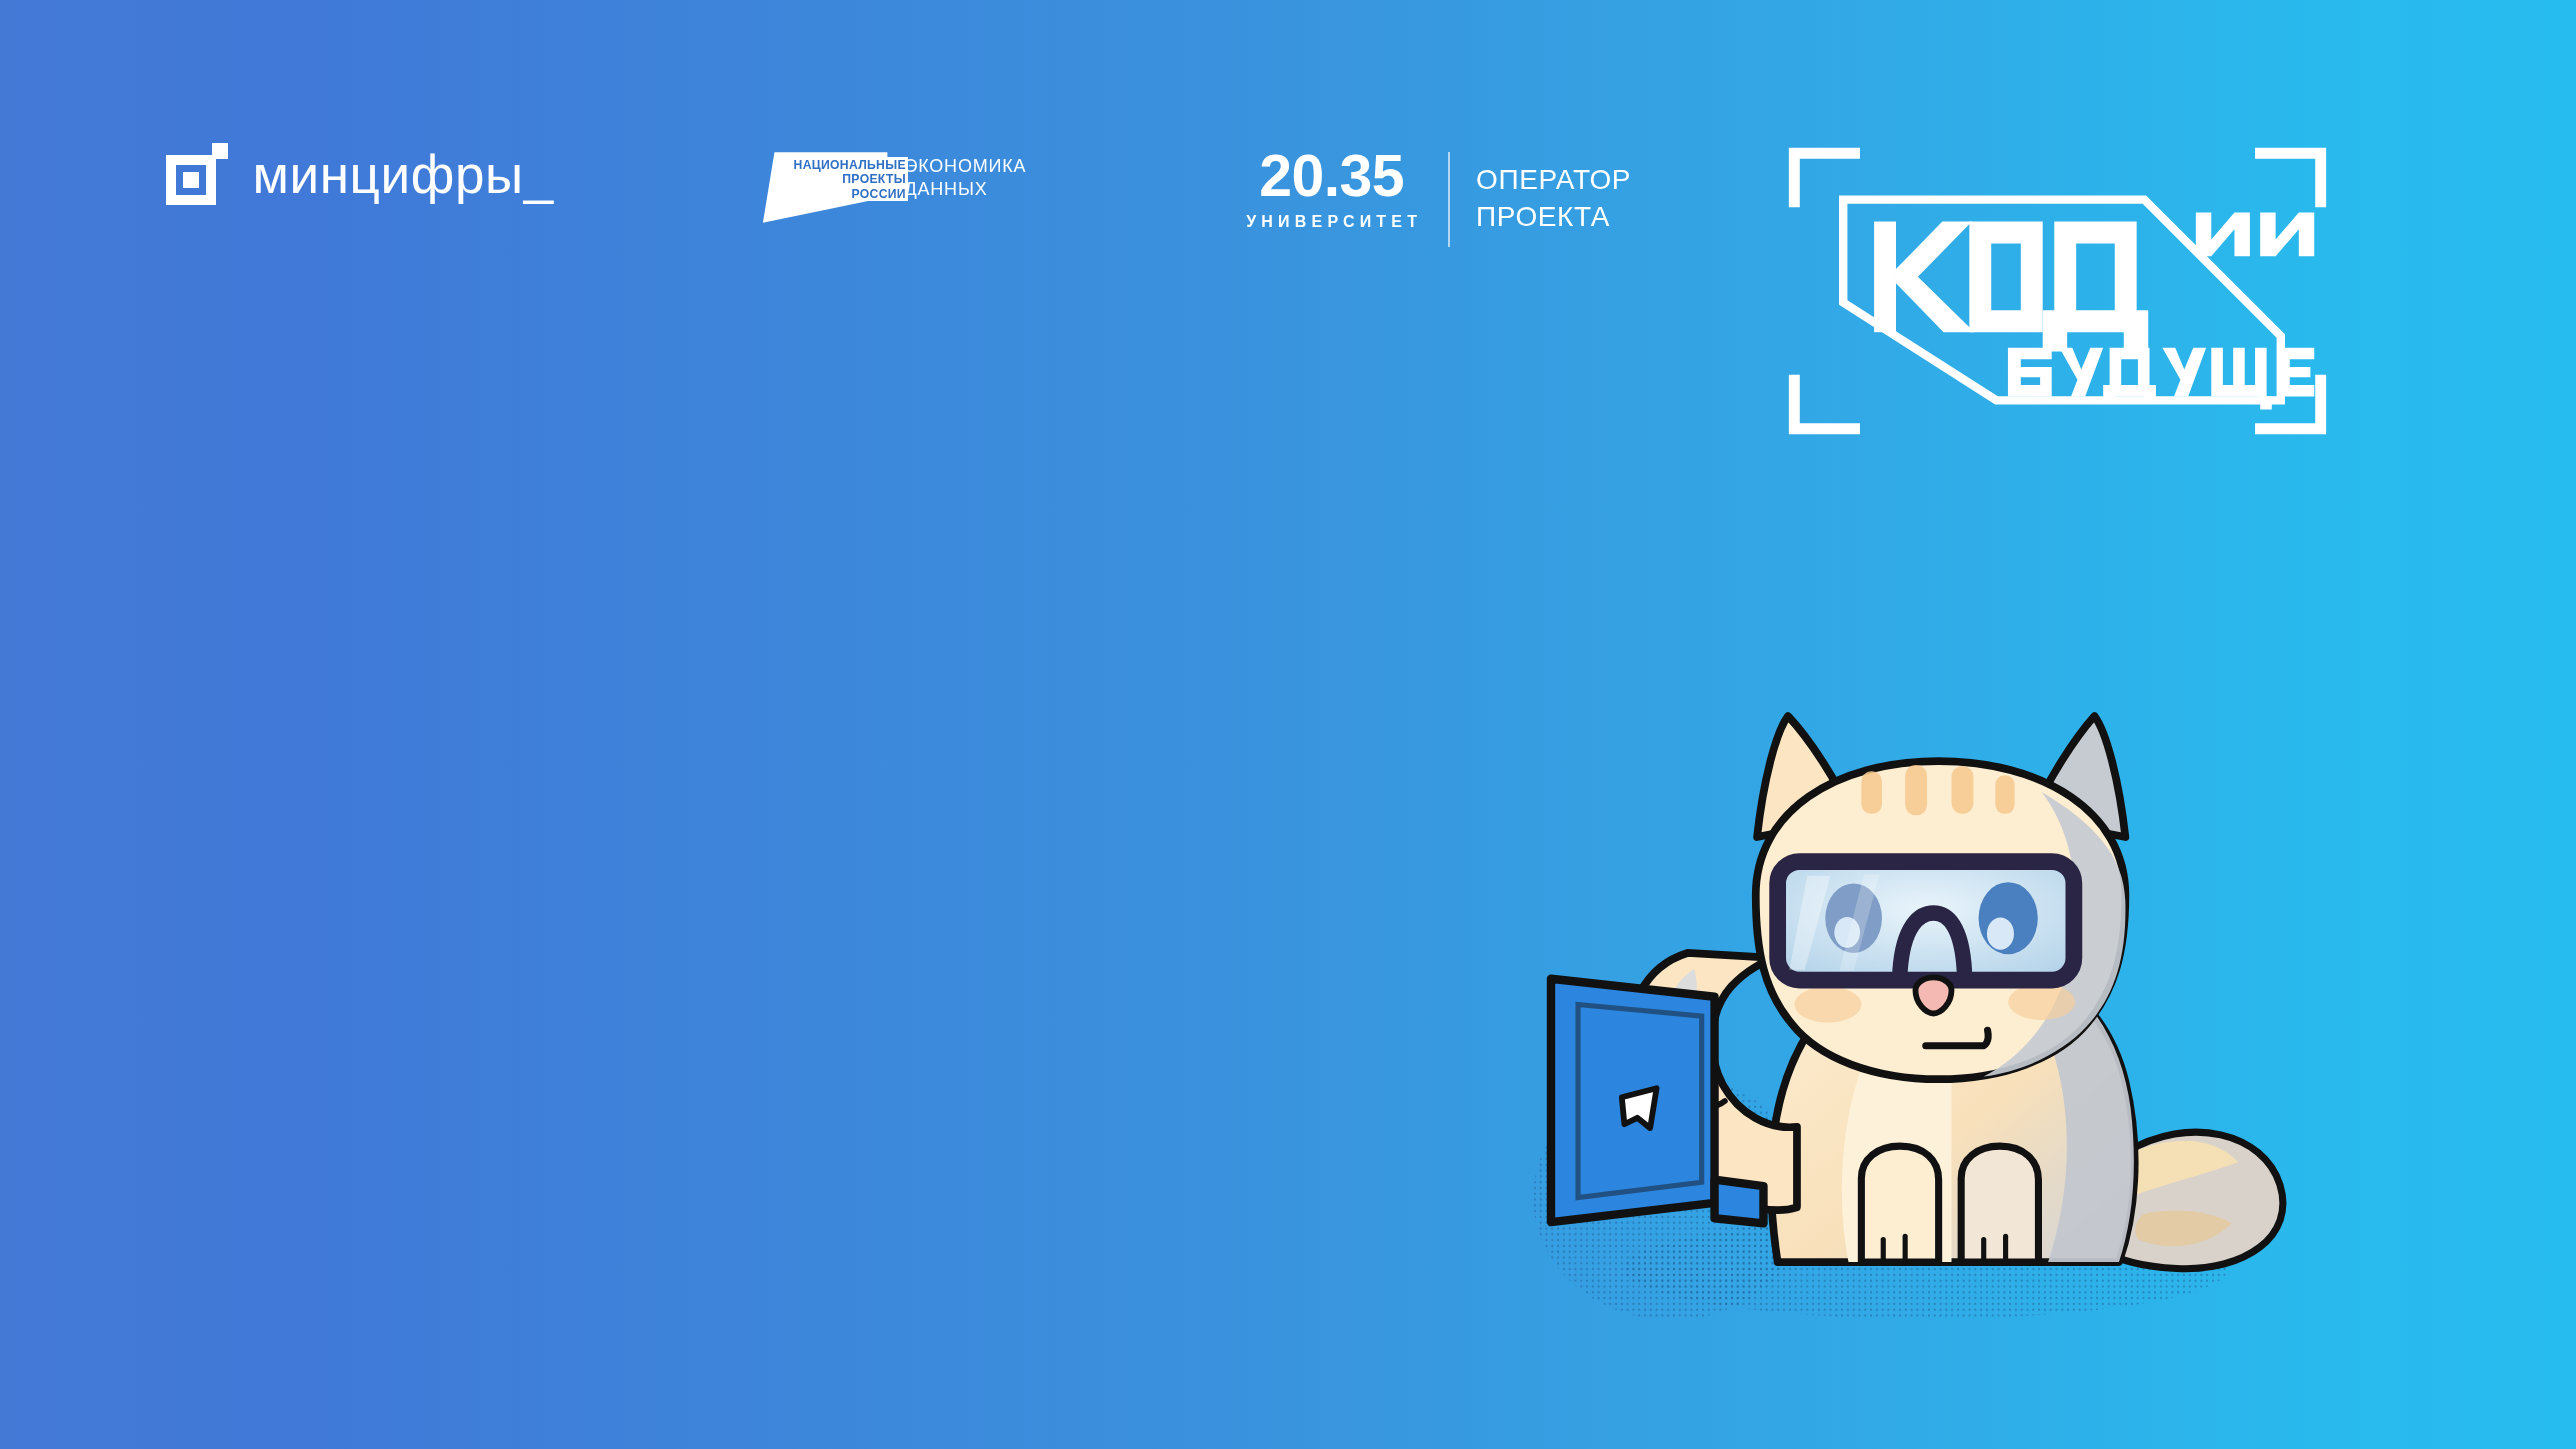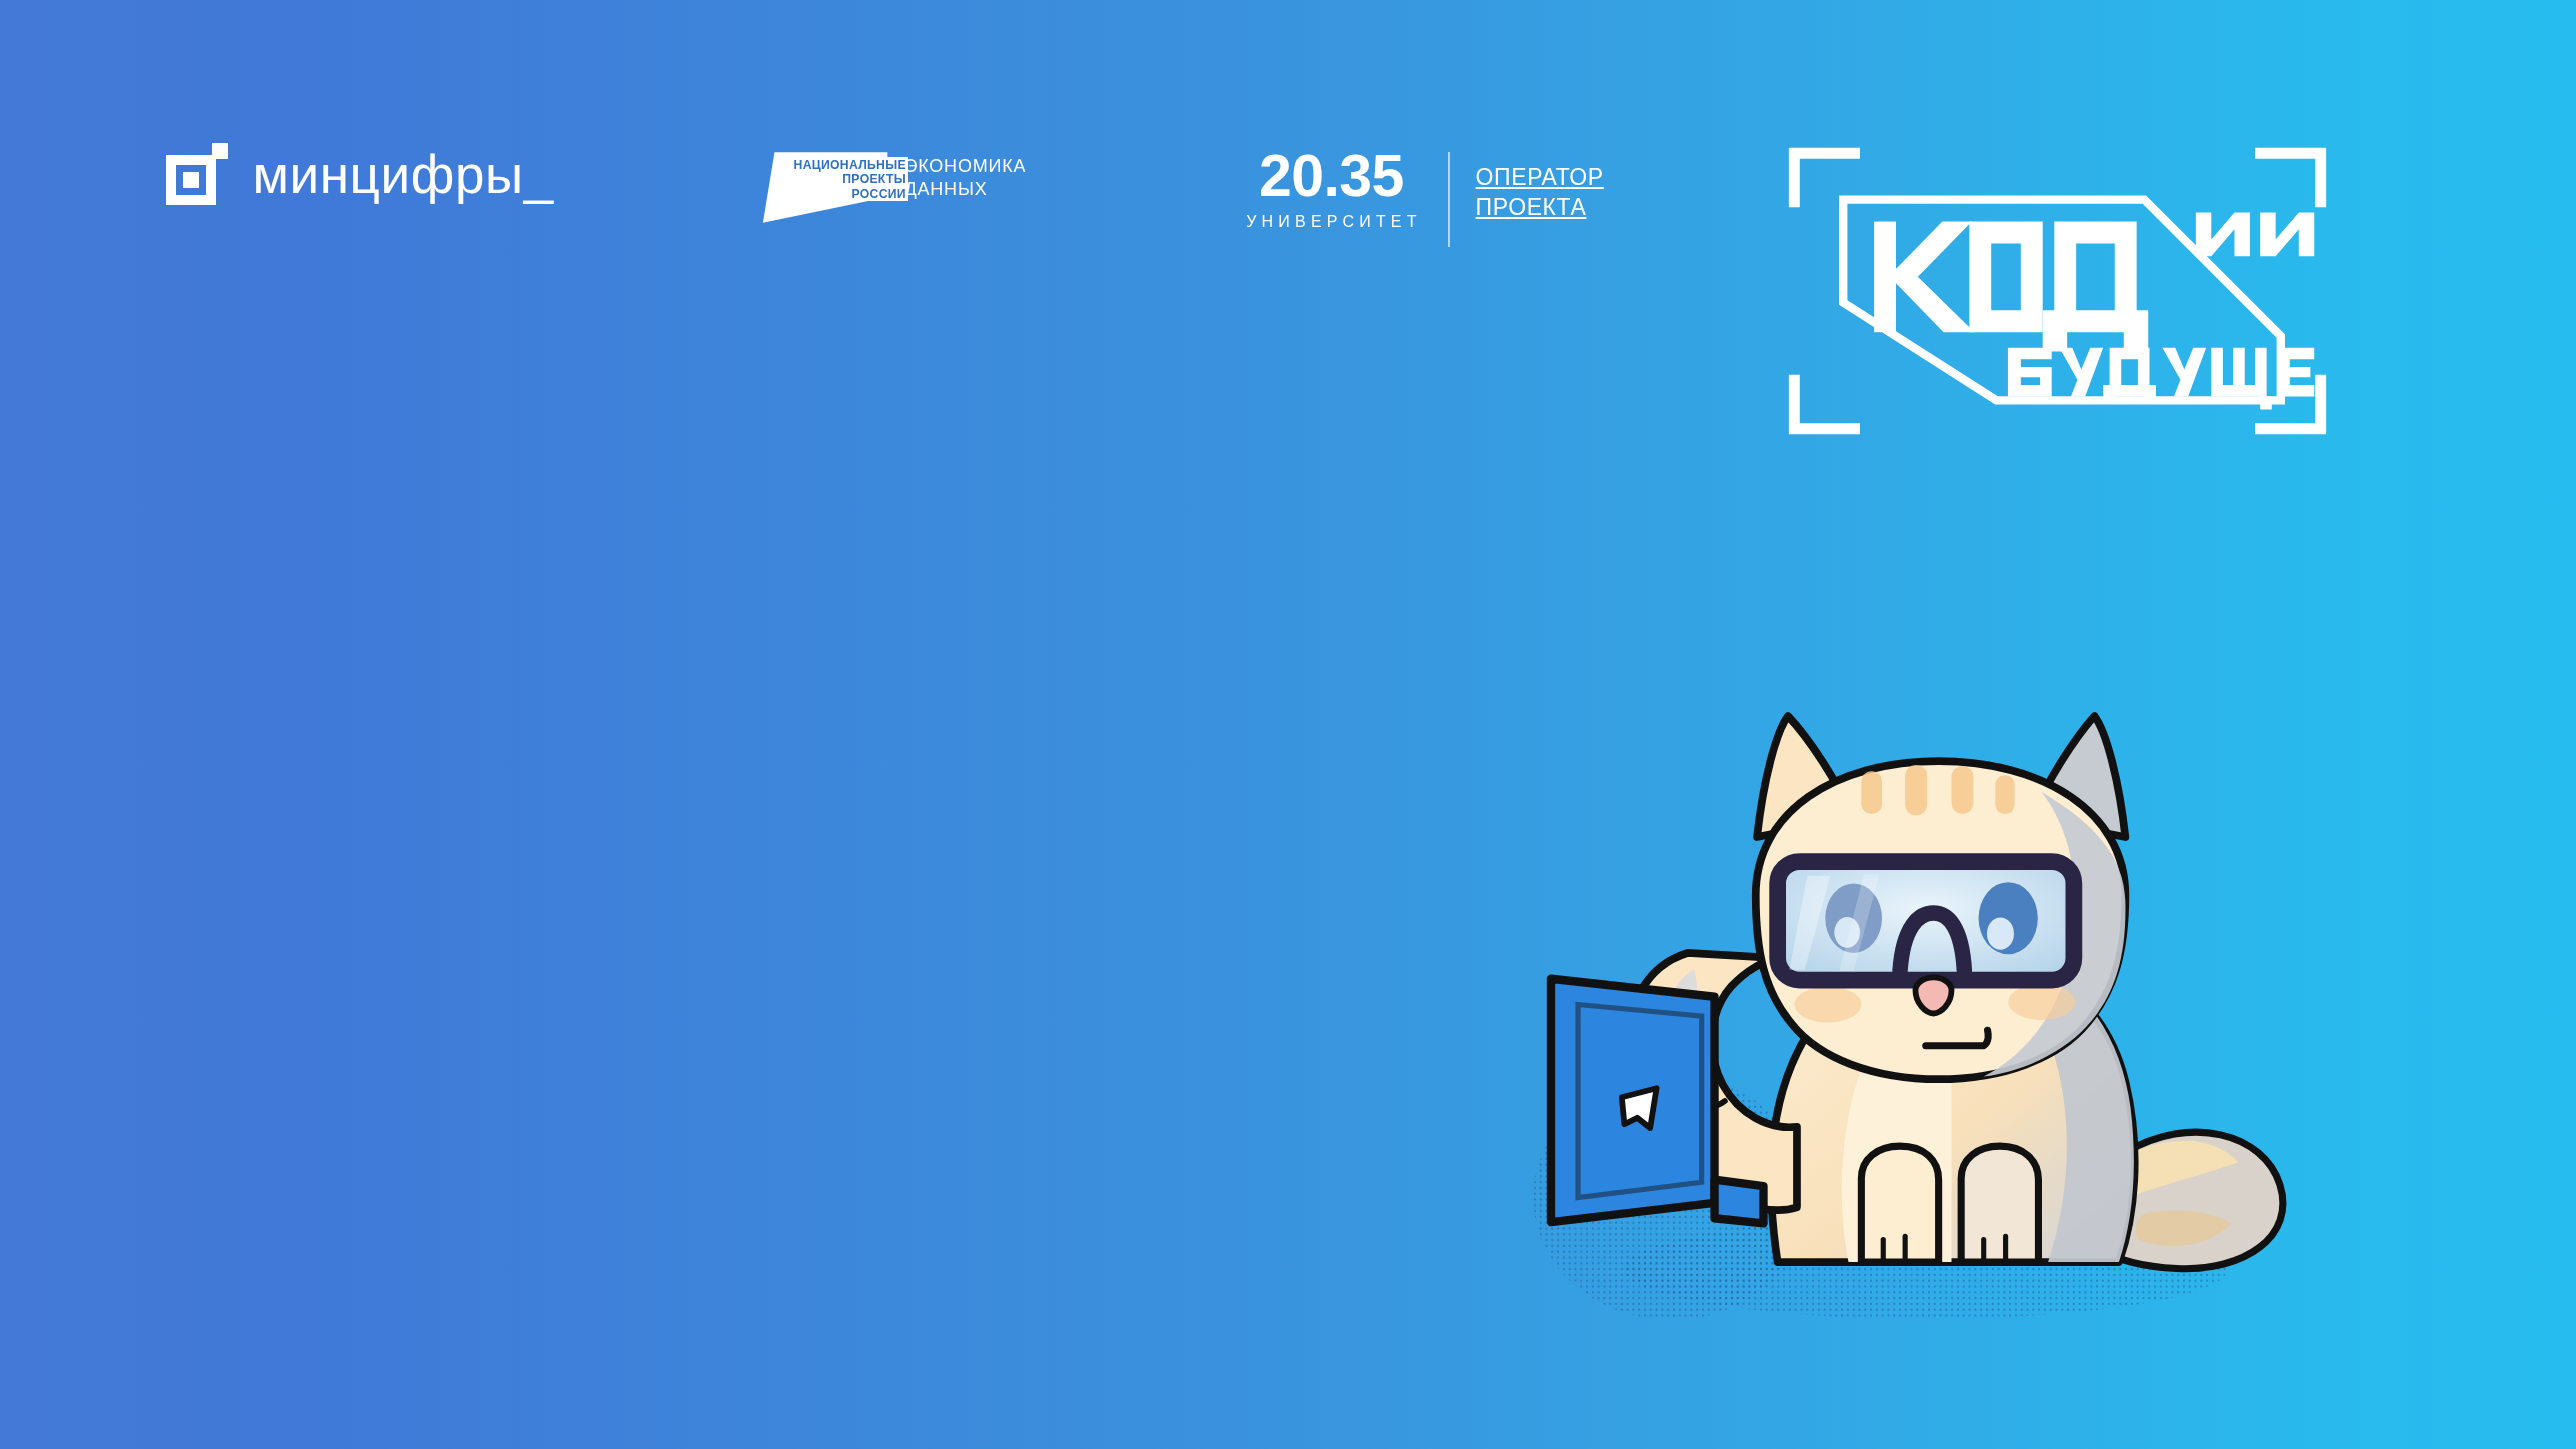--- a/index.html
+++ b/index.html
@@ -56,27 +56,27 @@
   }
 
   
   #u2035 { position:absolute; left:1232px; top:149px; display:flex; align-items:flex-start; gap:26px;margin-left:9px; }
   .u-left { display:flex; flex-direction:column; align-items:center; }
   .u-num {
     color:#fff; font-size:59px; font-weight:700; line-height:0.92;
     letter-spacing:-0.6px; white-space:nowrap;
   }
   .u-sub {
-    color:#fff; font-size:16px; font-weight:400; letter-spacing:5.2px;
+    color:#fff; font-size:16px; font-weight:700; letter-spacing:5.2px;
     line-height:1; margin-top:10.3px; white-space:nowrap; text-indent:5.2px;
   }
   .u-div { width:1.9px; height:95px; background:rgba(255,255,255,.62); margin-top:2.6px; }
   .u-right {
-    color:#fff; font-size:23px; font-weight:400; line-height:1.32;
-    letter-spacing:0.6px; white-space:nowrap; padding-top:13px;text-decoration:underline;
+    color:#fff; font-size:28px; font-weight:400; line-height:1.32;
+    letter-spacing:0.6px; white-space:nowrap; padding-top:13px;
   }
 
   
   #kodlogo { position:absolute; left:1784px; top:143px; width:547px; height:296px; }
   #kodlogo svg { display:block; width:547px; height:296px; }
 
   
   #title {
     position:absolute; left:155px; top:509px;
     color:#fff; font-size:76px; font-weight:400; line-height:1.16;

